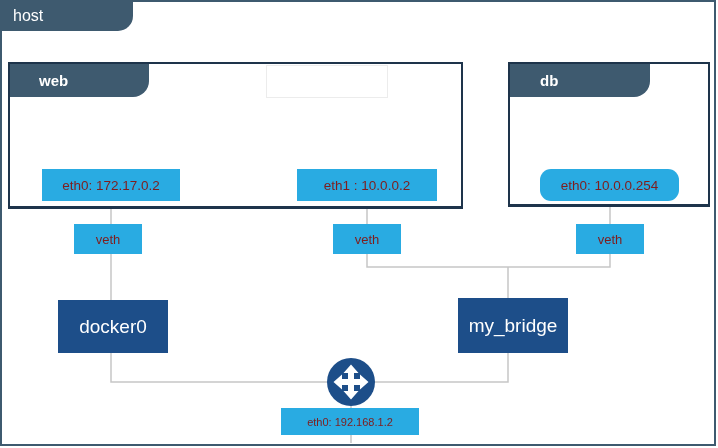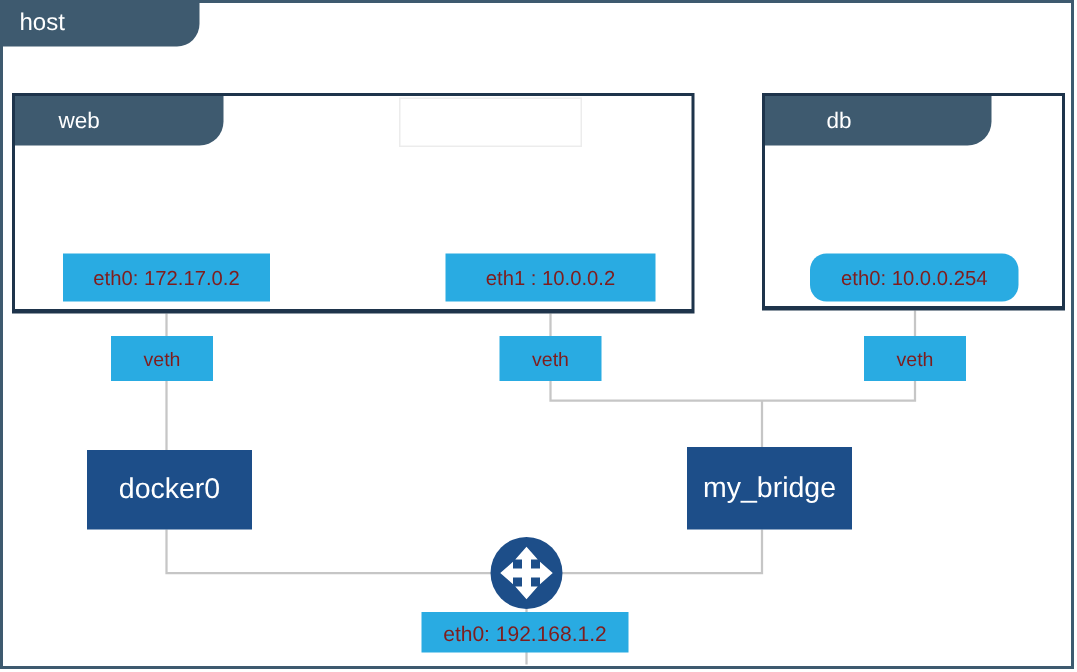--- a/index.html
+++ b/index.html
@@ -45,36 +45,37 @@
     padding-left:13px;
   }
   
   .container-box{
     position:absolute;
     background:var(--background);
     border:2px solid var(--container-border);
     border-bottom-width:3px;
     box-sizing:border-box;
     z-index:2;
+    font-weight:bold;
   }
   .web-box{left:8px;top:62px;width:455px;height:147px;}
   .db-box{left:508px;top:62px;width:202px;height:145px;}
   .container-tab{
     left:-0px;top:-0px;
     width:110px;height:33px;
     font-size:15px;
     justify-content:flex-start;
     border-bottom-right-radius:16px;
     position:absolute;
     background:var(--tab-slate);
     color:#fff;
     display:flex;align-items:center;
   }
   .web-tab{padding-left:29px;}
-  .db-tab{padding-left:41px;}
+  .db-tab{padding-left:30px;}
   
   .blank-overlay{
     position:absolute;left:266px;top:65px;
     width:120px;height:31px;
     background:#fff;
     border:1px solid #ECECEC;
     z-index:3;
   }
   
   .chip{
@@ -85,21 +86,21 @@
     font-size:13.5px;
     z-index:3;
     white-space:nowrap;
   }
   .chip-eth0-web{left:42px;top:169px;width:138px;height:32px;}
   .chip-eth1-web{left:297px;top:169px;width:140px;height:32px;}
   .chip-eth0-db{left:540px;top:169px;width:139px;height:32px;border-radius:11px;}
   .chip-veth-1{left:74px;top:224px;width:68px;height:30px;font-size:13px;}
   .chip-veth-2{left:333px;top:224px;width:68px;height:30px;font-size:13px;}
   .chip-veth-3{left:576px;top:224px;width:68px;height:30px;font-size:13px;}
-  .chip-host-eth{left:281px;top:408px;width:138px;height:27px;font-size:14px;}
+  .chip-host-eth{left:281px;top:408px;width:138px;height:27px;font-size:11px;}
   
   .bridge{
     position:absolute;
     background:var(--bridge-navy);
     color:#fff;
     display:flex;align-items:center;justify-content:center;
     font-size:19px;
     z-index:3;
   }
   .bridge-docker0{left:58px;top:300px;width:110px;height:53px;}

